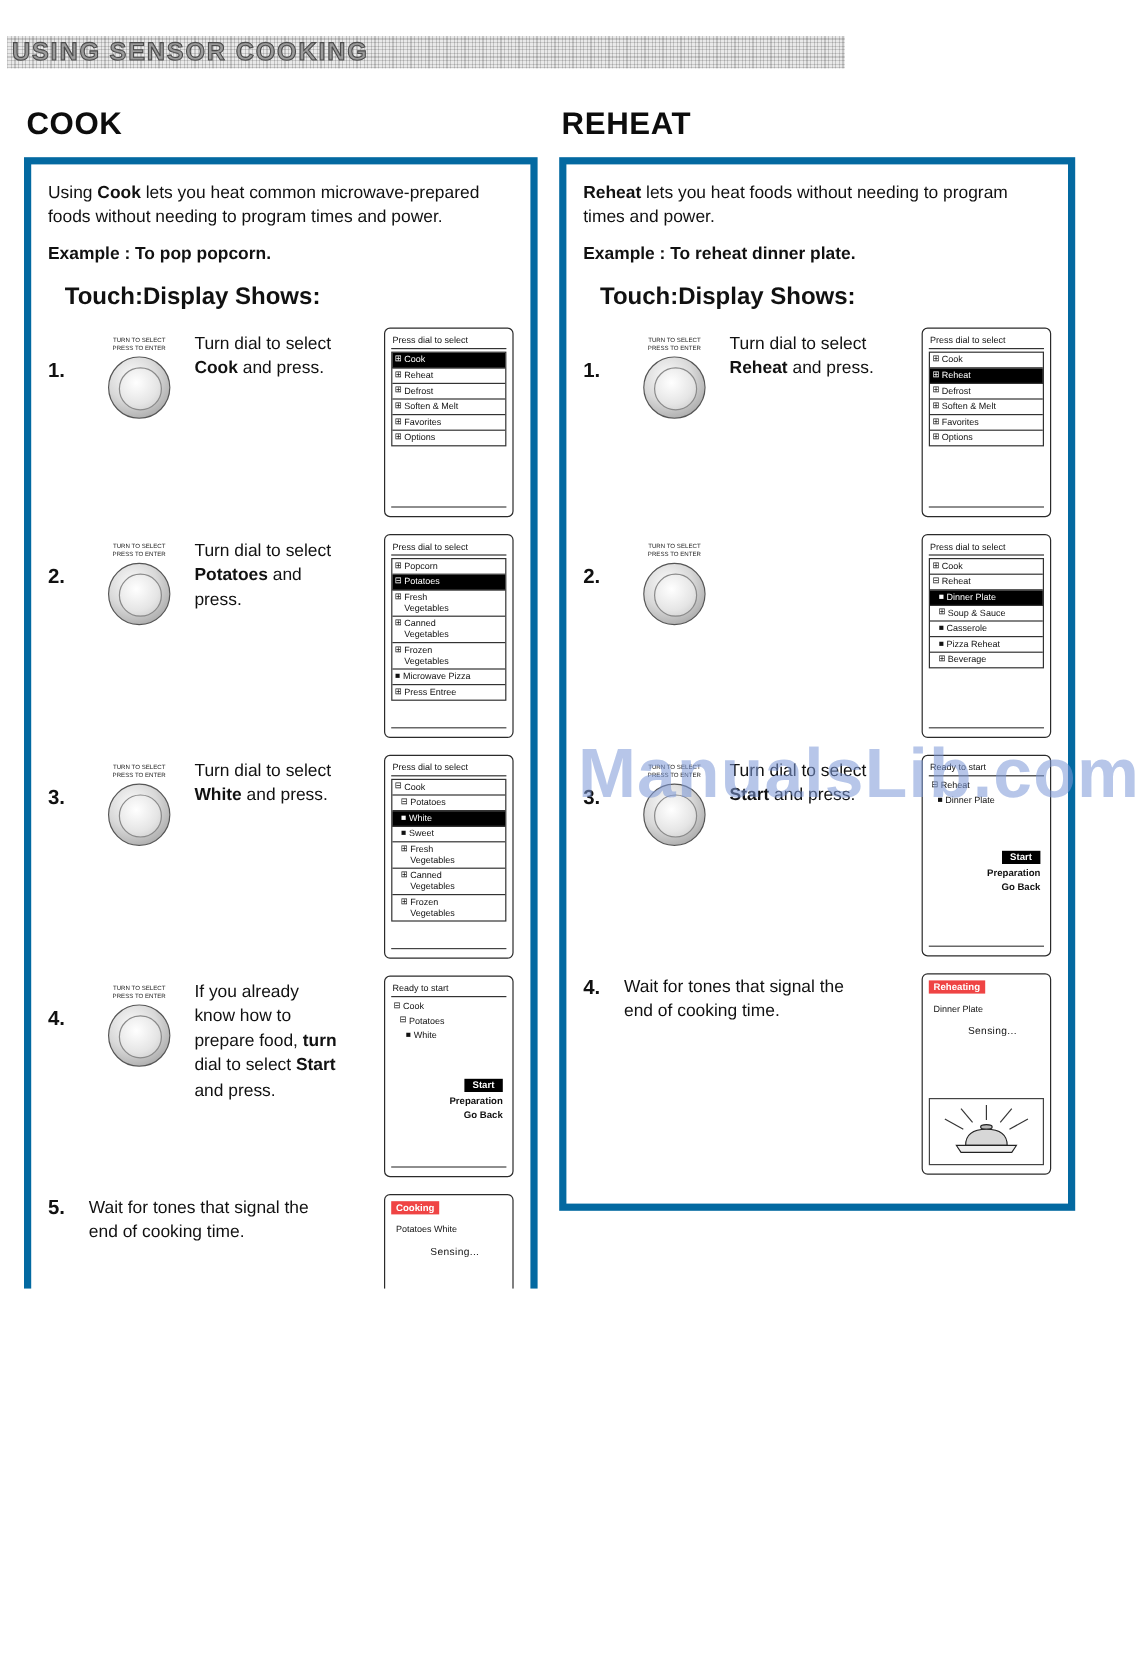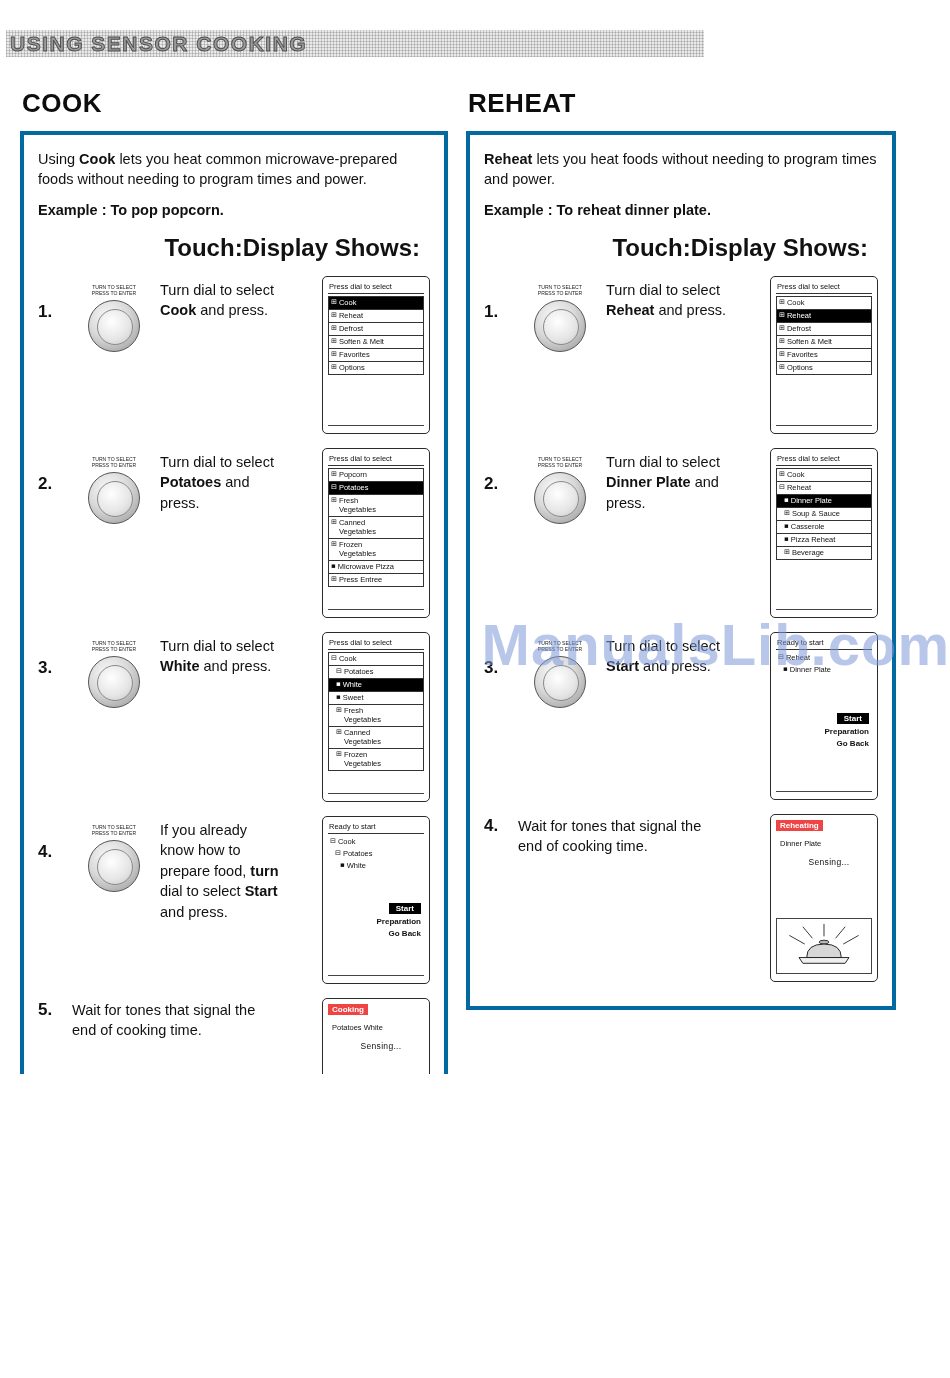--- a/index.html
+++ b/index.html
@@ -26,28 +26,28 @@
   .watermark {
     position: absolute; top: 611px; left: 0; width: 100%; text-align: right;
     font-size: 58px; font-weight: bold; letter-spacing: 1px;
     color: #7d99d8; opacity: .55; z-index: 6; pointer-events: none;
   }
   
   .col { position: absolute; top: 88px; z-index: 2; }
   .col-left  { left: 20px;  width: 428px; }
   .col-right { left: 466px; width: 430px; }
   .sec-title { font-size: 26px; font-weight: bold; letter-spacing: .5px; margin: 0 0 12px 2px; color:#0d0d0d; }
-  .sec-box { border: 4px solid #0369a1; padding: 14px 14px 10px; background:#fff; }
+  .sec-box { border: 6px solid #0369a1; padding: 14px 14px 10px; background:#fff; }
   .col-left  .sec-box { min-height: 1062px; }
   .col-right .sec-box { min-height: 872px; }
   .intro   { font-size: 14.5px; line-height: 1.4; margin-bottom: 12px; }
   .example { font-size: 14.5px; font-weight: bold; margin-bottom: 4px; }
   .thead {
-    display: flex; justify-content: flex-end; align-items: baseline;
-    font-size: 24px; font-weight: bold; margin: 16px 0 14px; padding: 0 10px 0 14px;
+    display: flex; justify-content: flex-start; align-items: baseline;
+    font-size: 20px; font-weight: bold; margin: 16px 0 14px; padding: 0 10px 0 14px;
   }
   
   .step { display: flex; align-items: flex-start; margin-bottom: 14px; }
   .step-num { width: 32px; font-size: 17px; font-weight: bold; padding-top: 26px; flex-shrink: 0; }
   .step.no-dial .step-num { padding-top: 2px; }
   .dial-wrap { width: 88px; flex-shrink: 0; text-align: center; padding-top: 6px; }
   .dial-label { font-size: 6px; line-height: 1.25; color: #222; transform: scale(.85); transform-origin: center bottom; white-space: nowrap; }
   .dial {
     width: 52px; height: 52px; margin: 3px auto 0; border-radius: 50%;
     border: 1px solid #555; position: relative;
@@ -395,21 +395,20 @@
 
       <div class="step">
         <div class="step-num">2.</div>
         <div class="dial-wrap">
           <div class="dial-label">
             <div>TURN TO SELECT</div>
             <div>PRESS TO ENTER</div>
           </div>
           <div class="dial"></div>
         </div>
-        <div class="step-text"><span>Turn dial to select </span><b>Dinner Plate</b><span> and press.</span></div>
         <div class="disp-shell h170">
           <div class="disp-head">Press dial to select</div>
           <div class="menu">
 
               <div class="mi">
                 <span class="ic">⊞</span>
                 <span class="lbl">Cook</span>
               </div>
 
               <div class="mi">

